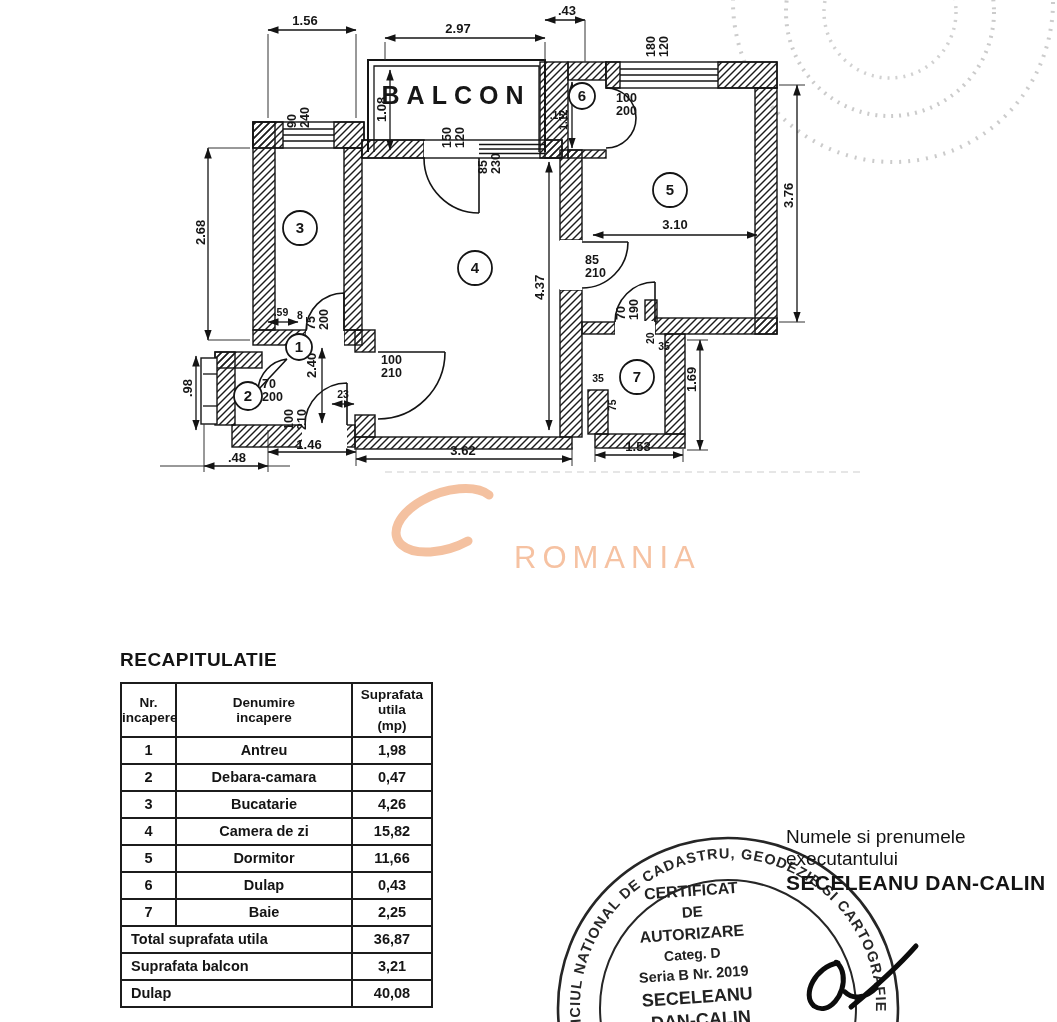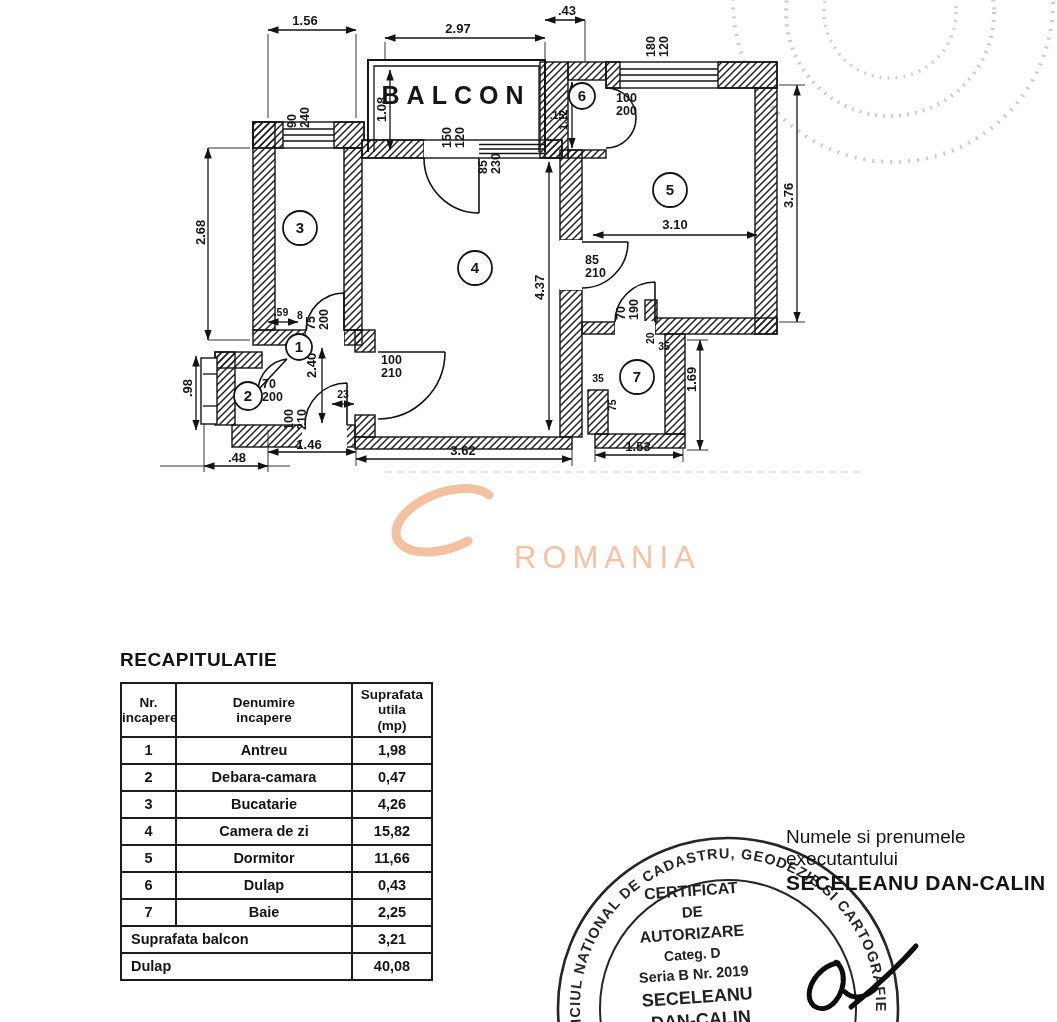--- a/index.html
+++ b/index.html
@@ -361,20 +361,24 @@
           <td>6</td>
           <td>Dulap</td>
           <td>0,43</td>
         </tr>
     <tr>
           <td>7</td>
           <td>Baie</td>
           <td>2,25</td>
         </tr>
     <tr>
+          <td class="tlabel" colspan="2">Total suprafata utila</td>
+          <td>36,87</td>
+        </tr>
+    <tr>
           <td class="tlabel" colspan="2">Suprafata balcon</td>
           <td>3,21</td>
         </tr>
     <tr>
           <td class="tlabel" colspan="2">Dulap</td>
           <td>40,08</td>
         </tr>
   </tbody>
     </table>
 </div>

